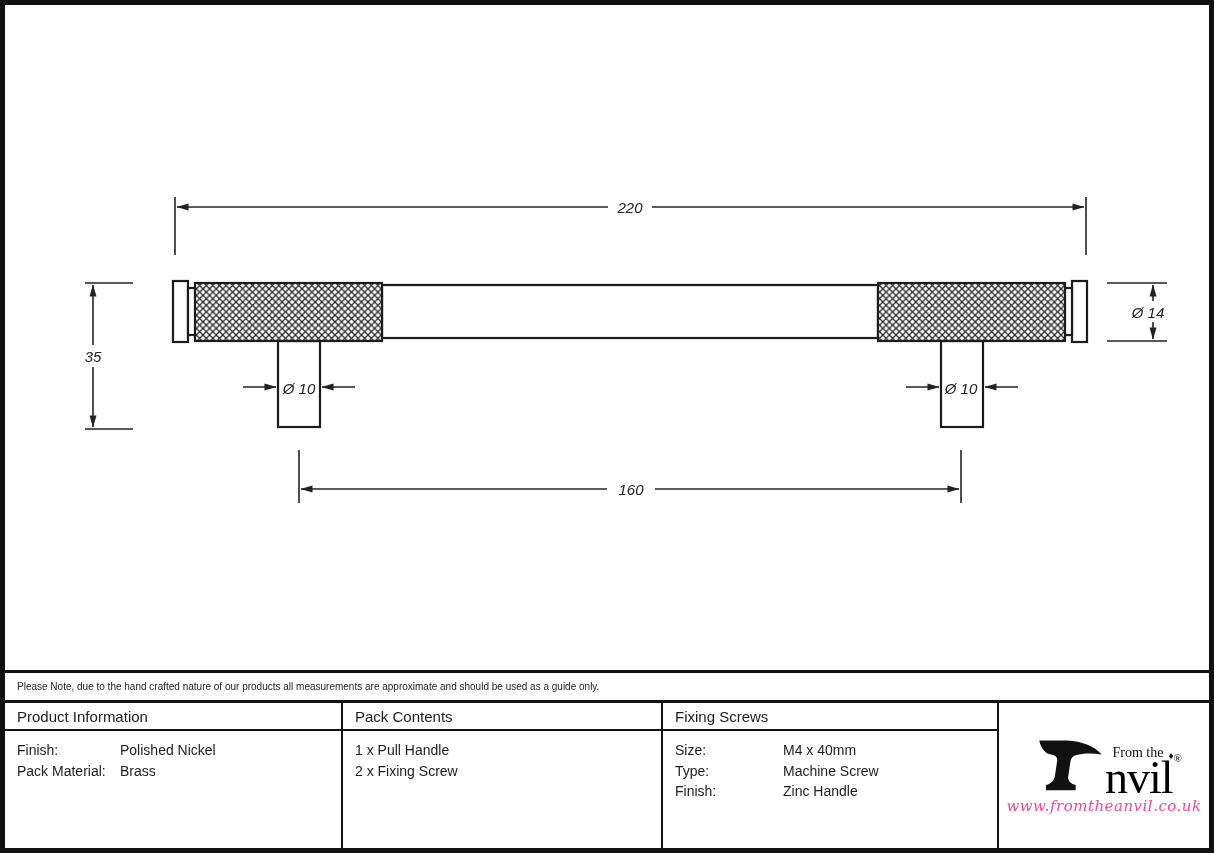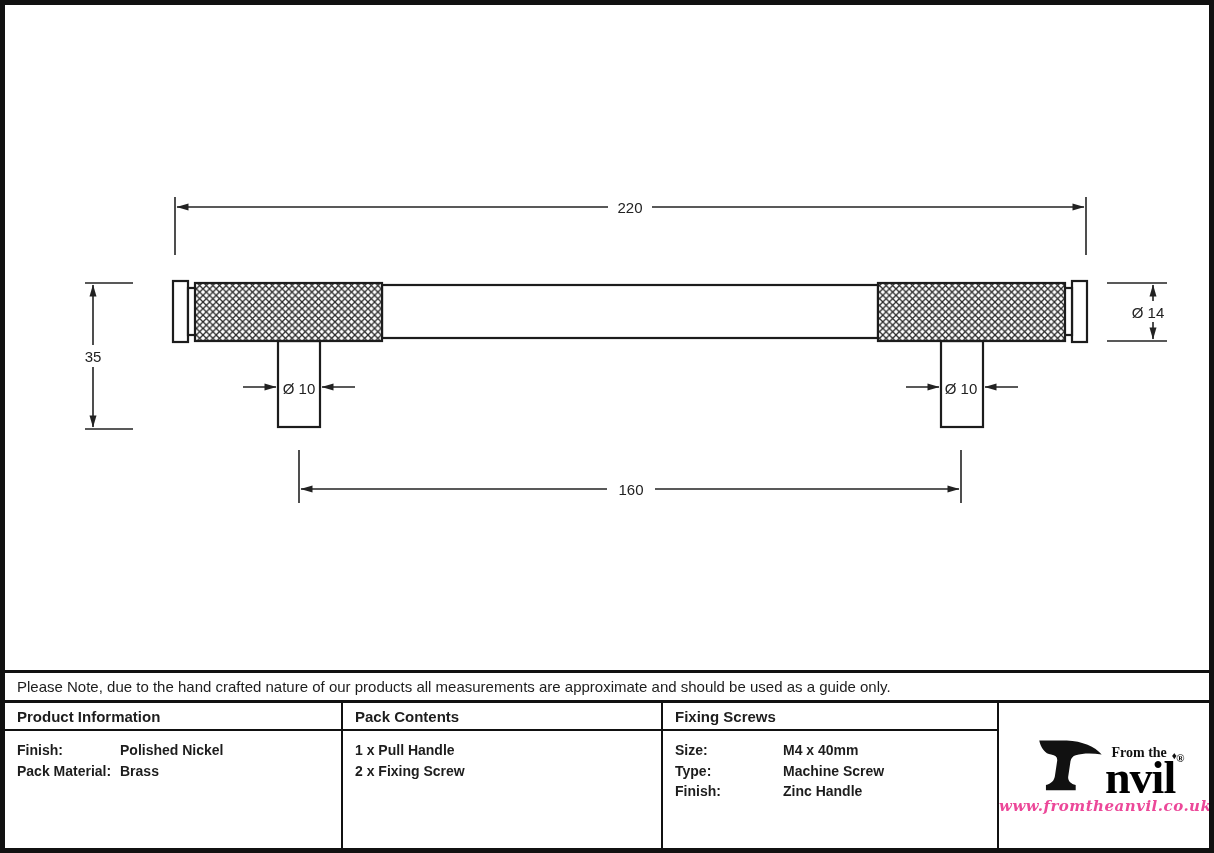--- a/index.html
+++ b/index.html
@@ -6,40 +6,39 @@
   .page {
     position:relative;
     width:1214px; height:853px;
     background:#fff;
     border:5px solid #111;
     box-sizing:border-box;
     font-family:"Liberation Sans", sans-serif;
     color:#1d1d1d;
     overflow:hidden;
   }
-  .drawing-area { position:absolute; left:0; top:0; width:1204px; height:665px; }
+  .drawing-area { position:absolute; left:0; top:0; width:1204px; height:665px;font-style:italic; }
   .drawing-area svg { display:block; }
 
   
   .note-row {
     position:absolute; left:0; top:665px; width:1204px; height:33px;
     border-top:3px solid #111; border-bottom:3px solid #111;
     box-sizing:border-box;
     display:flex; align-items:center;
     padding-left:12px;
-    font-size:15px;
+    font-size:10px;
   }
 
   
   .info-table {
     position:absolute; left:0; top:698px; bottom:0; width:1204px;
     display:grid;
     grid-template-columns:338px 320px 336px 1fr;
     grid-template-rows:28px 1fr;
-    font-weight:bold;
   }
   .cell { box-sizing:border-box; }
   .hcell {
     border-right:2px solid #111; border-bottom:2px solid #111;
     display:flex; align-items:center; padding-left:12px;
     font-size:15px;
   }
   .bcell {
     border-right:2px solid #111;
     padding:9px 0 0 12px;

